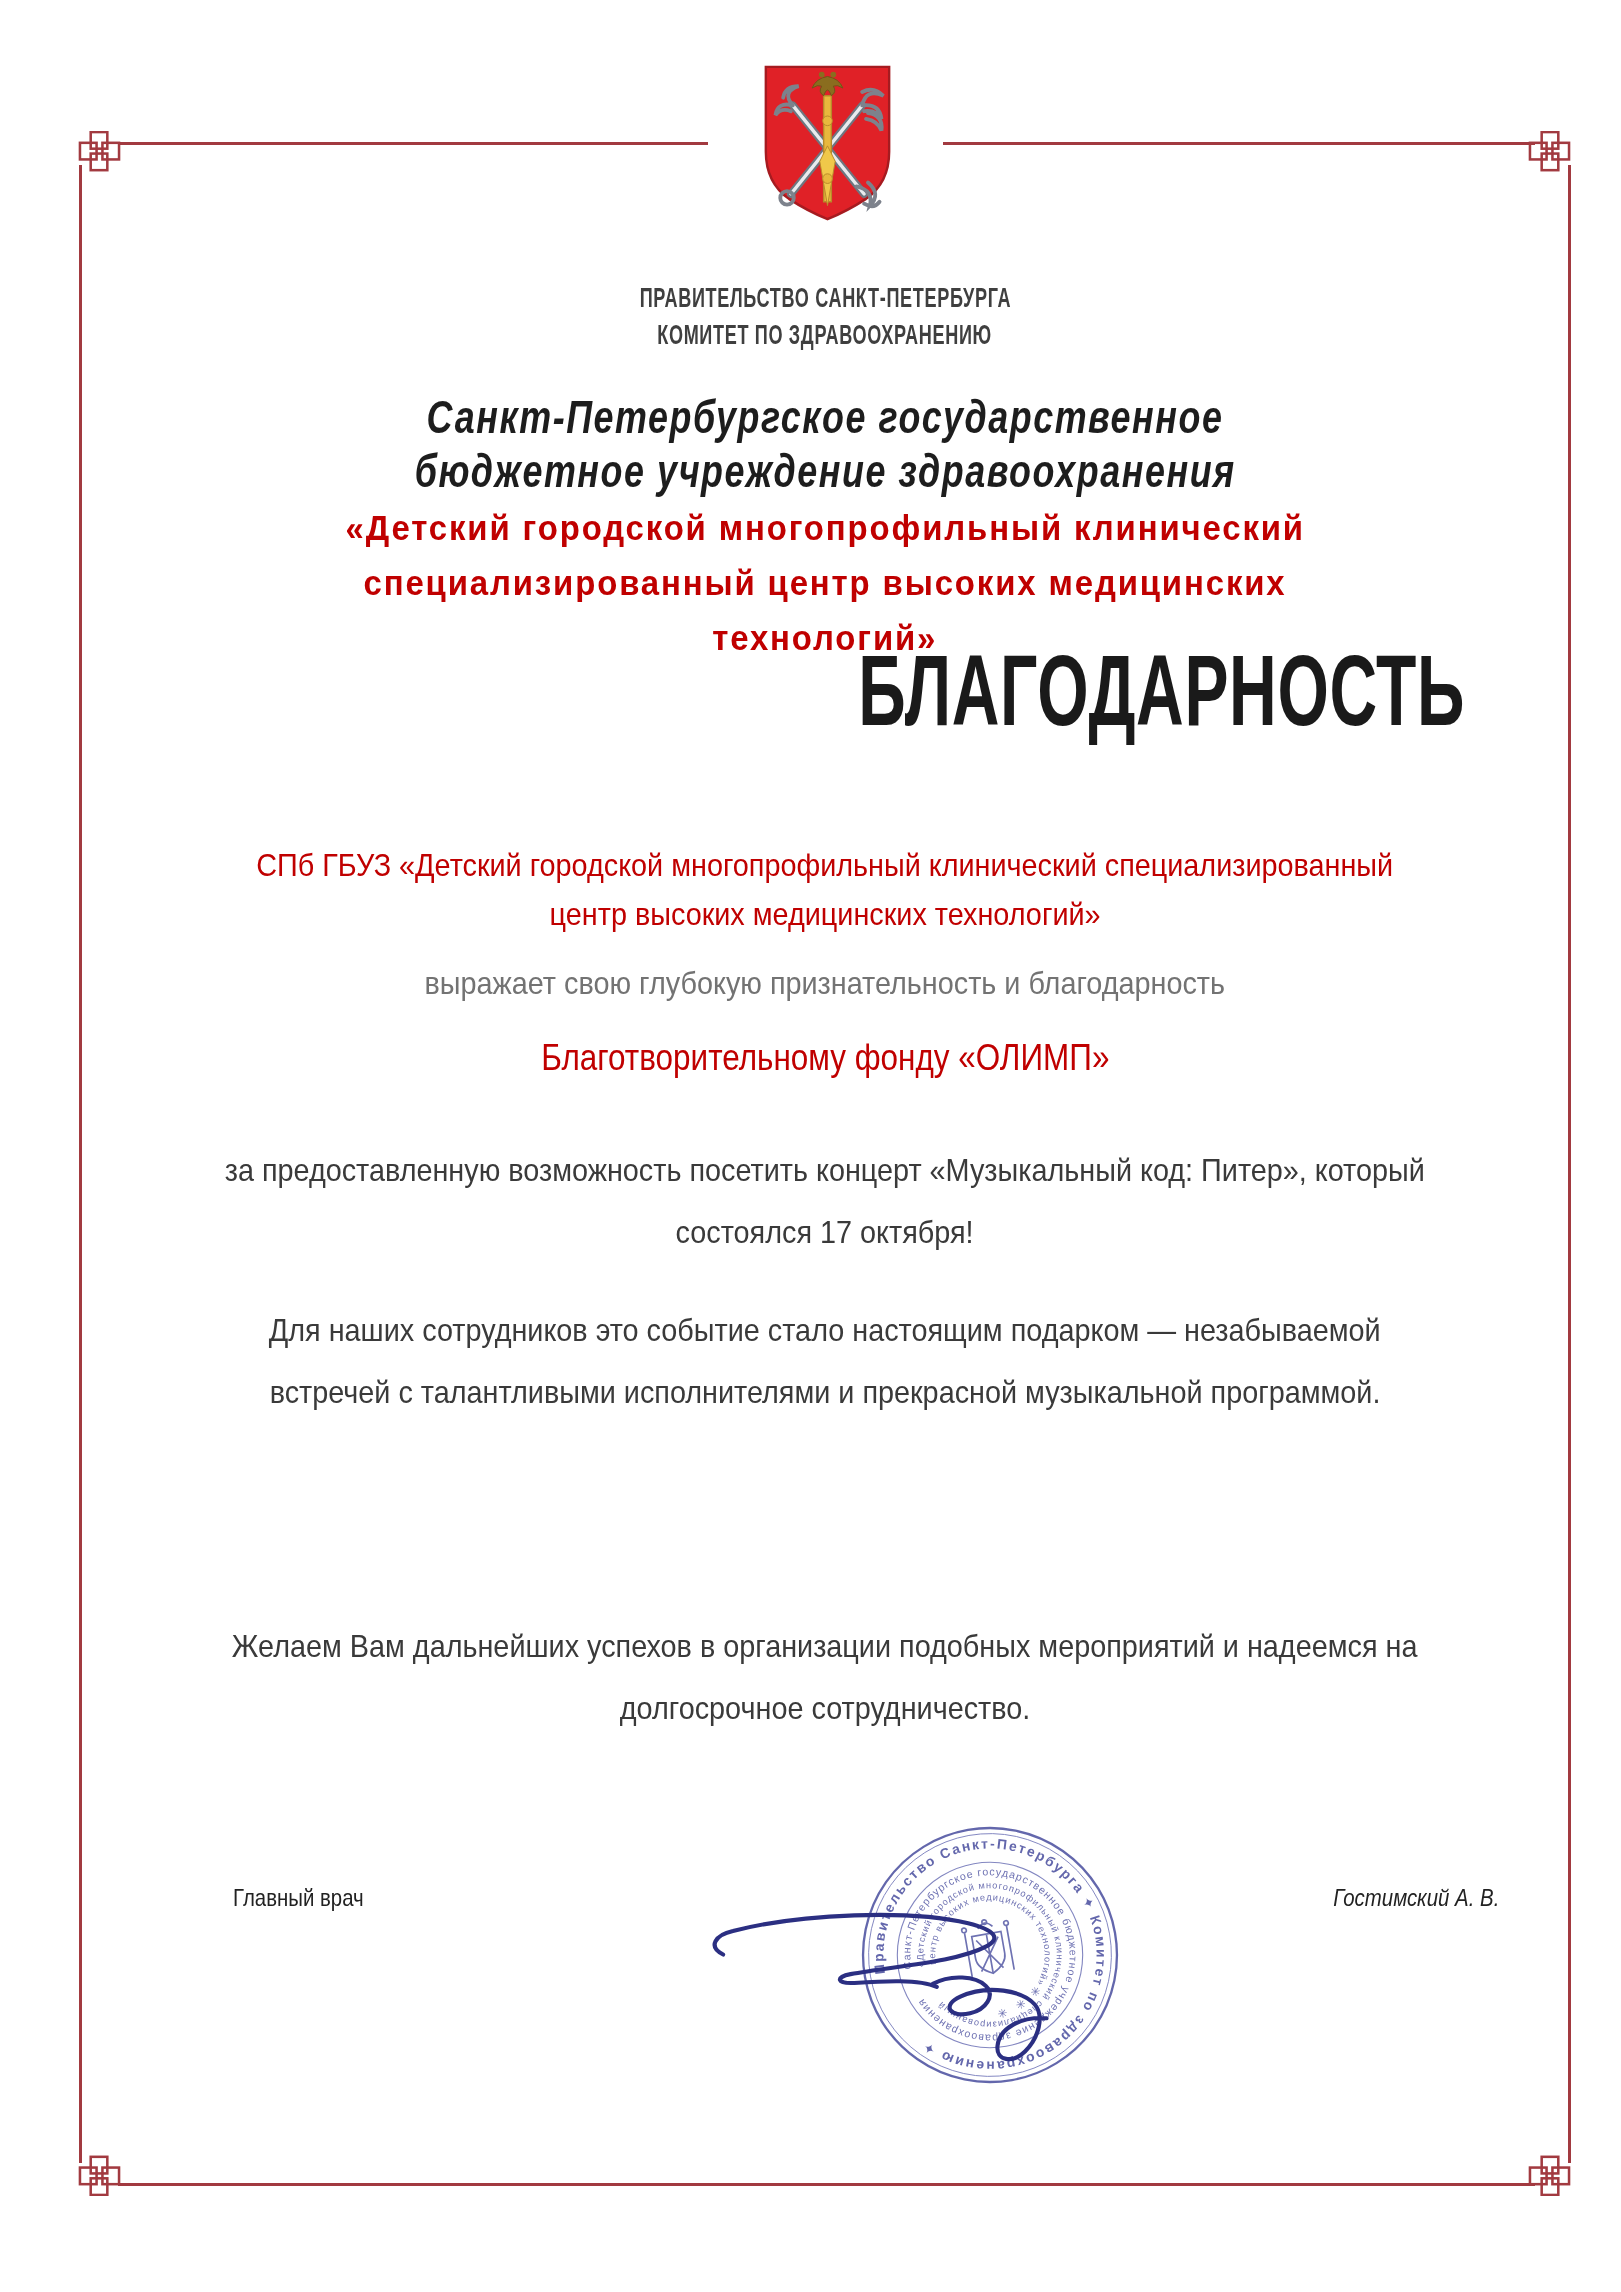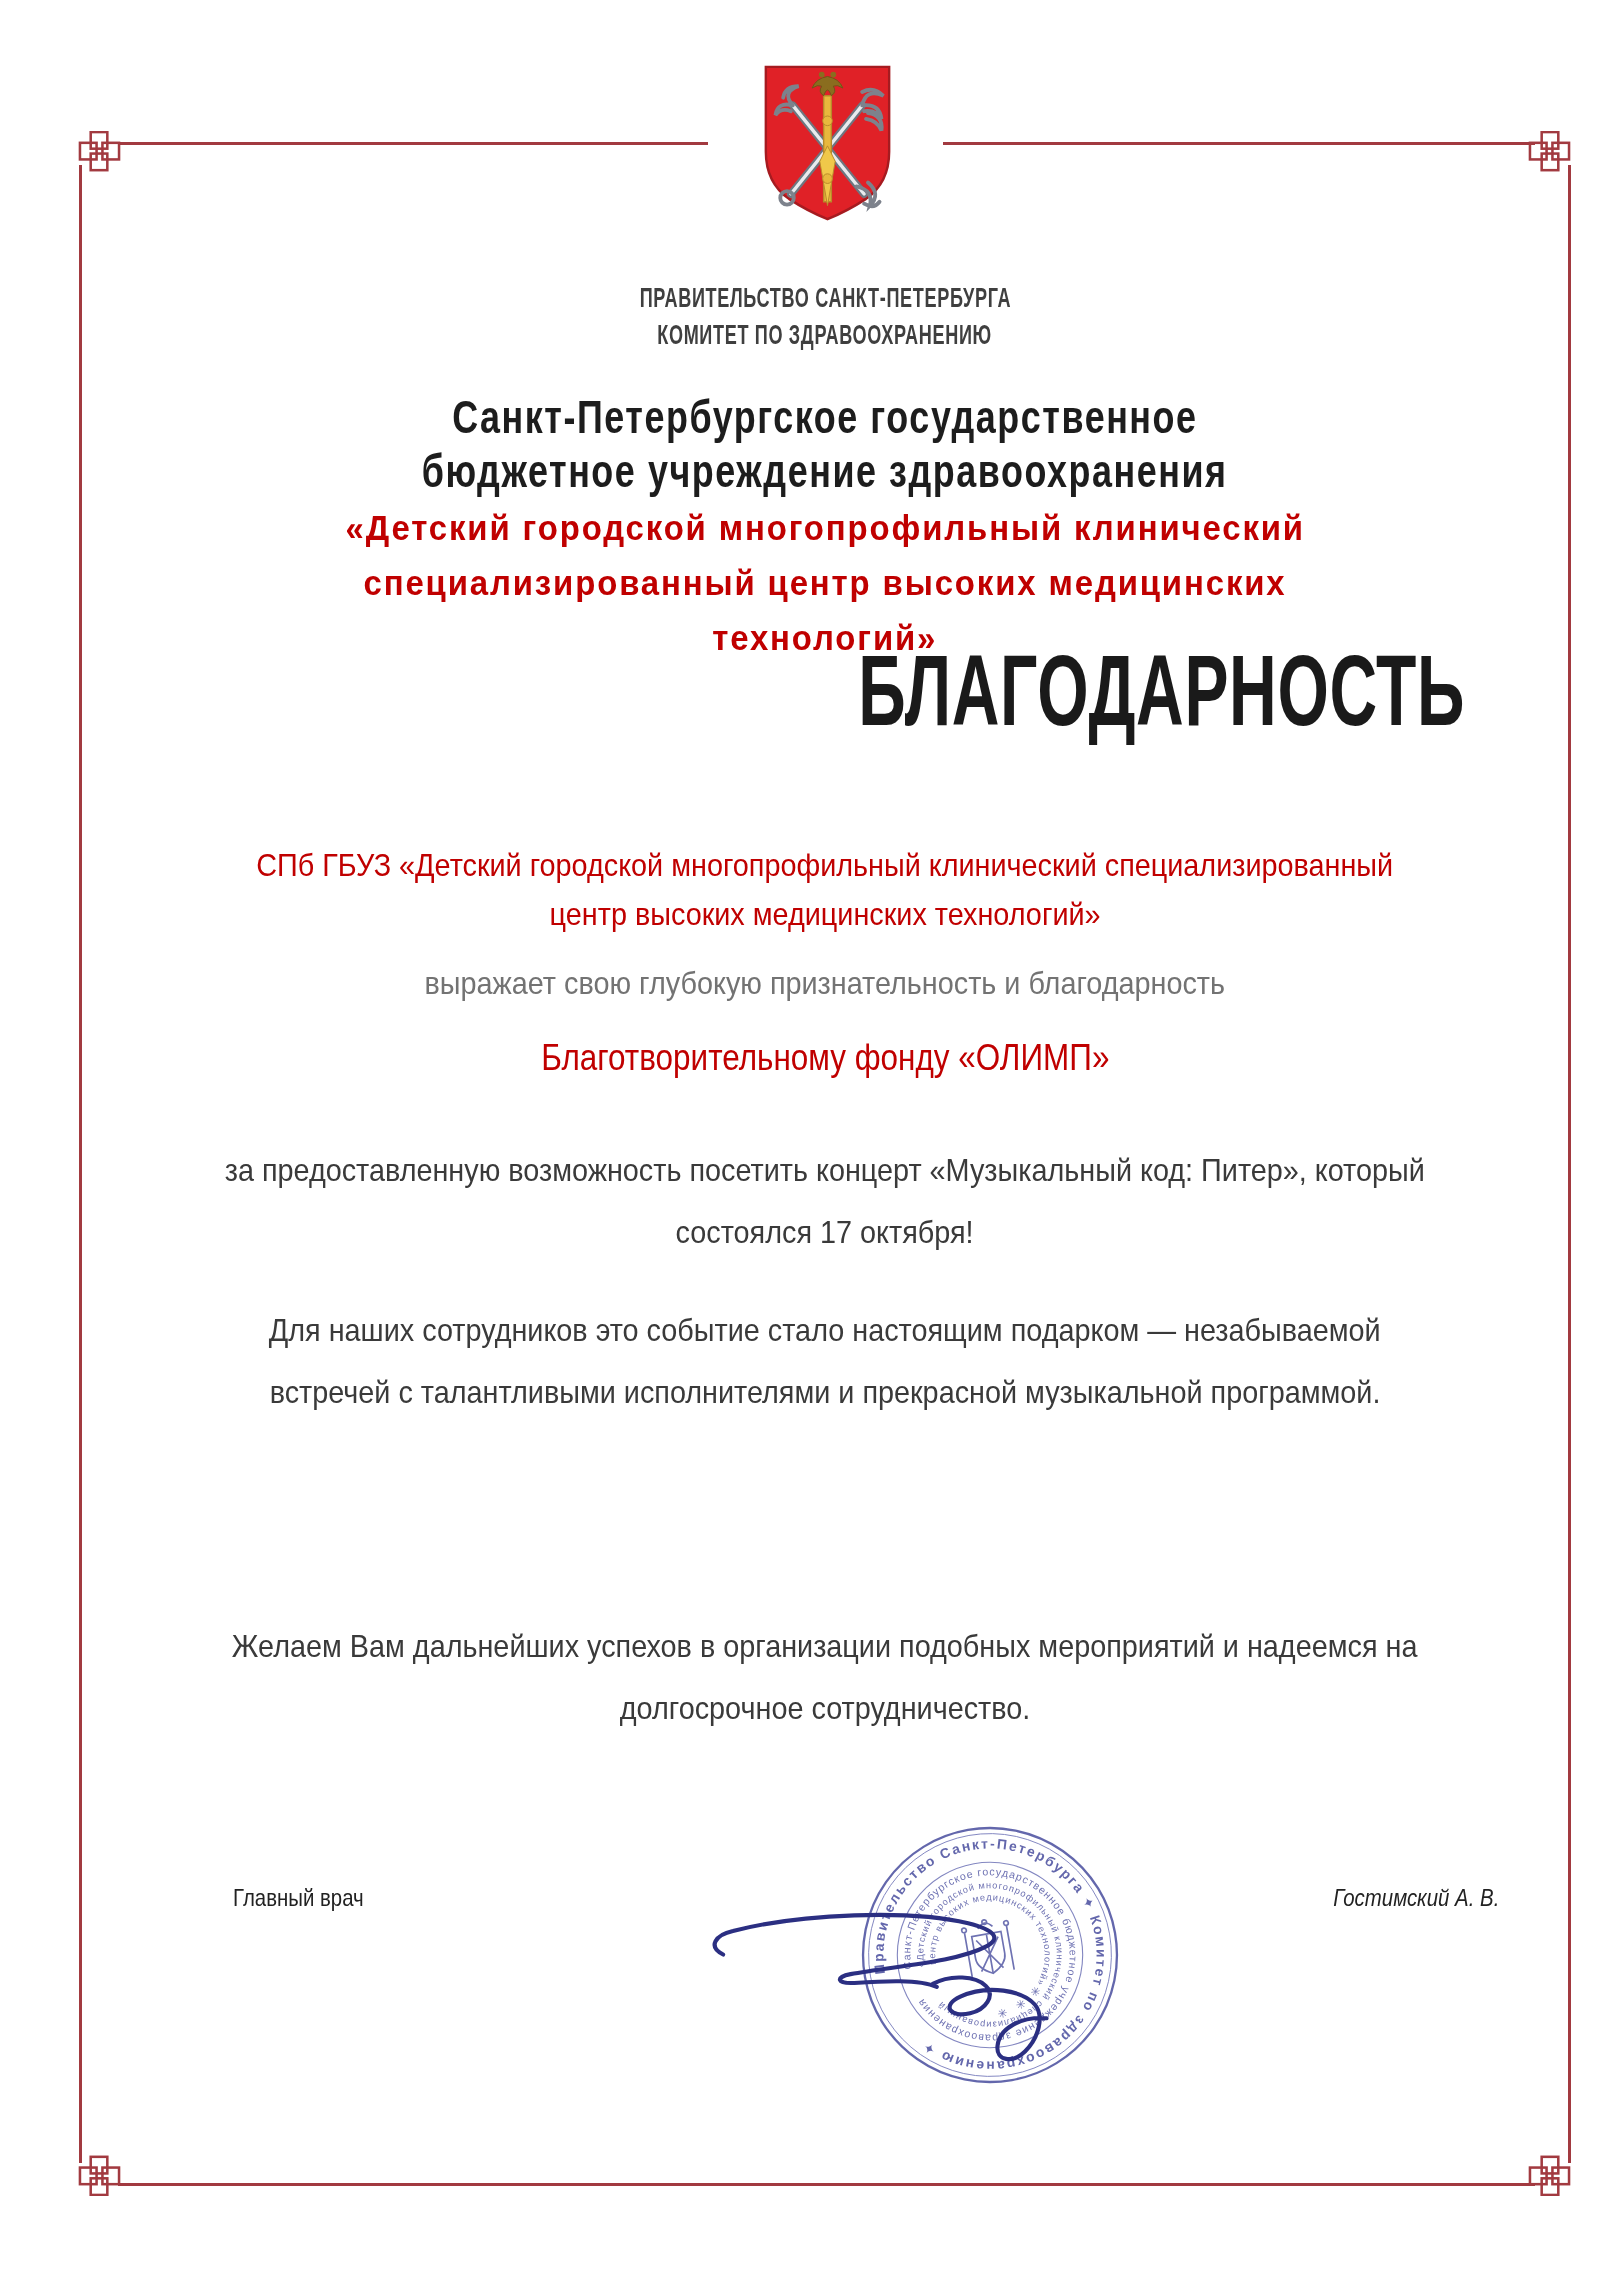--- a/index.html
+++ b/index.html
@@ -111,21 +111,21 @@
         <circle cx="76" cy="12" r="3" fill="#8a6d1f"></circle>
       </g>
     </svg>
   </div>
 
   <div class="row gov" style="top:253px;margin-top:26px;">
     <div><span class="cond sx66">ПРАВИТЕЛЬСТВО САНКТ-ПЕТЕРБУРГА</span></div>
     <div><span class="cond sx66">КОМИТЕТ ПО ЗДРАВООХРАНЕНИЮ</span></div>
   </div>
 
-  <div class="row orgtype" style="top:390px;">
+  <div class="row orgtype" style="top:390px;font-style:italic;">
     <div><span class="cond sx78">Санкт-Петербургское государственное</span></div>
     <div><span class="cond sx78">бюджетное учреждение здравоохранения</span></div>
   </div>
 
   <div class="row orgname" style="top:500px;">
     <div><span class="cond sx94">«Детский городской многопрофильный клинический</span></div>
     <div><span class="cond sx94">специализированный центр высоких медицинских</span></div>
     <div><span class="cond sx94">технологий»</span></div>
   </div>
 

